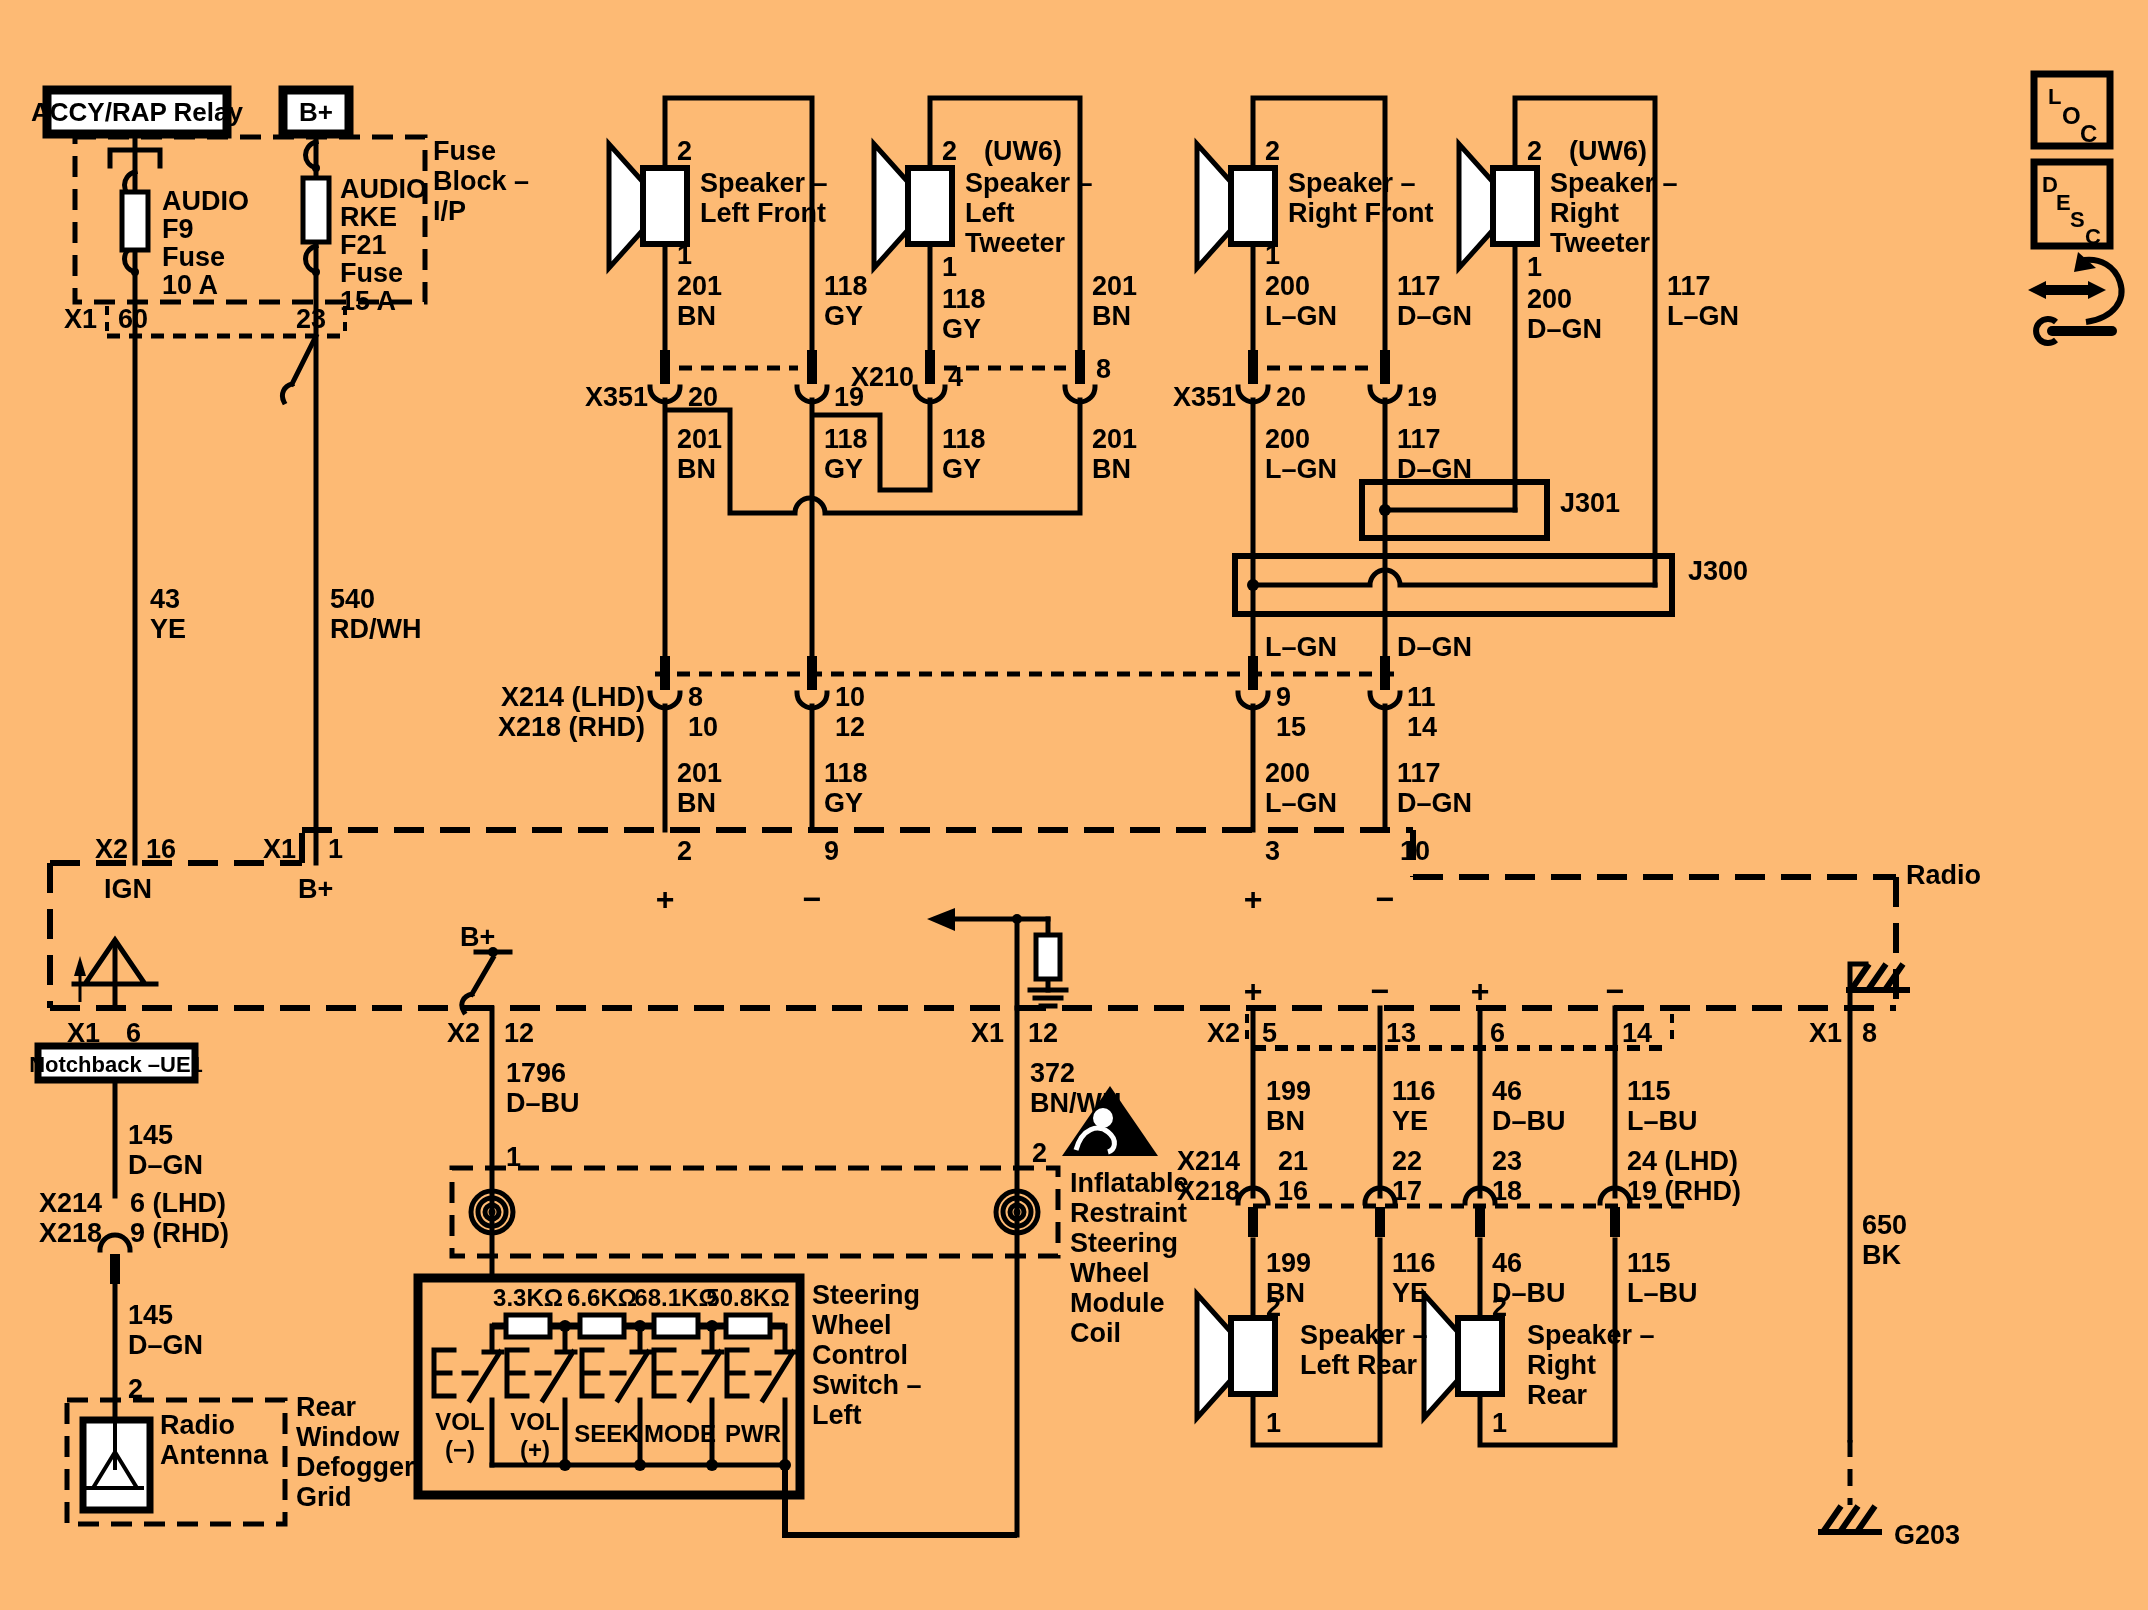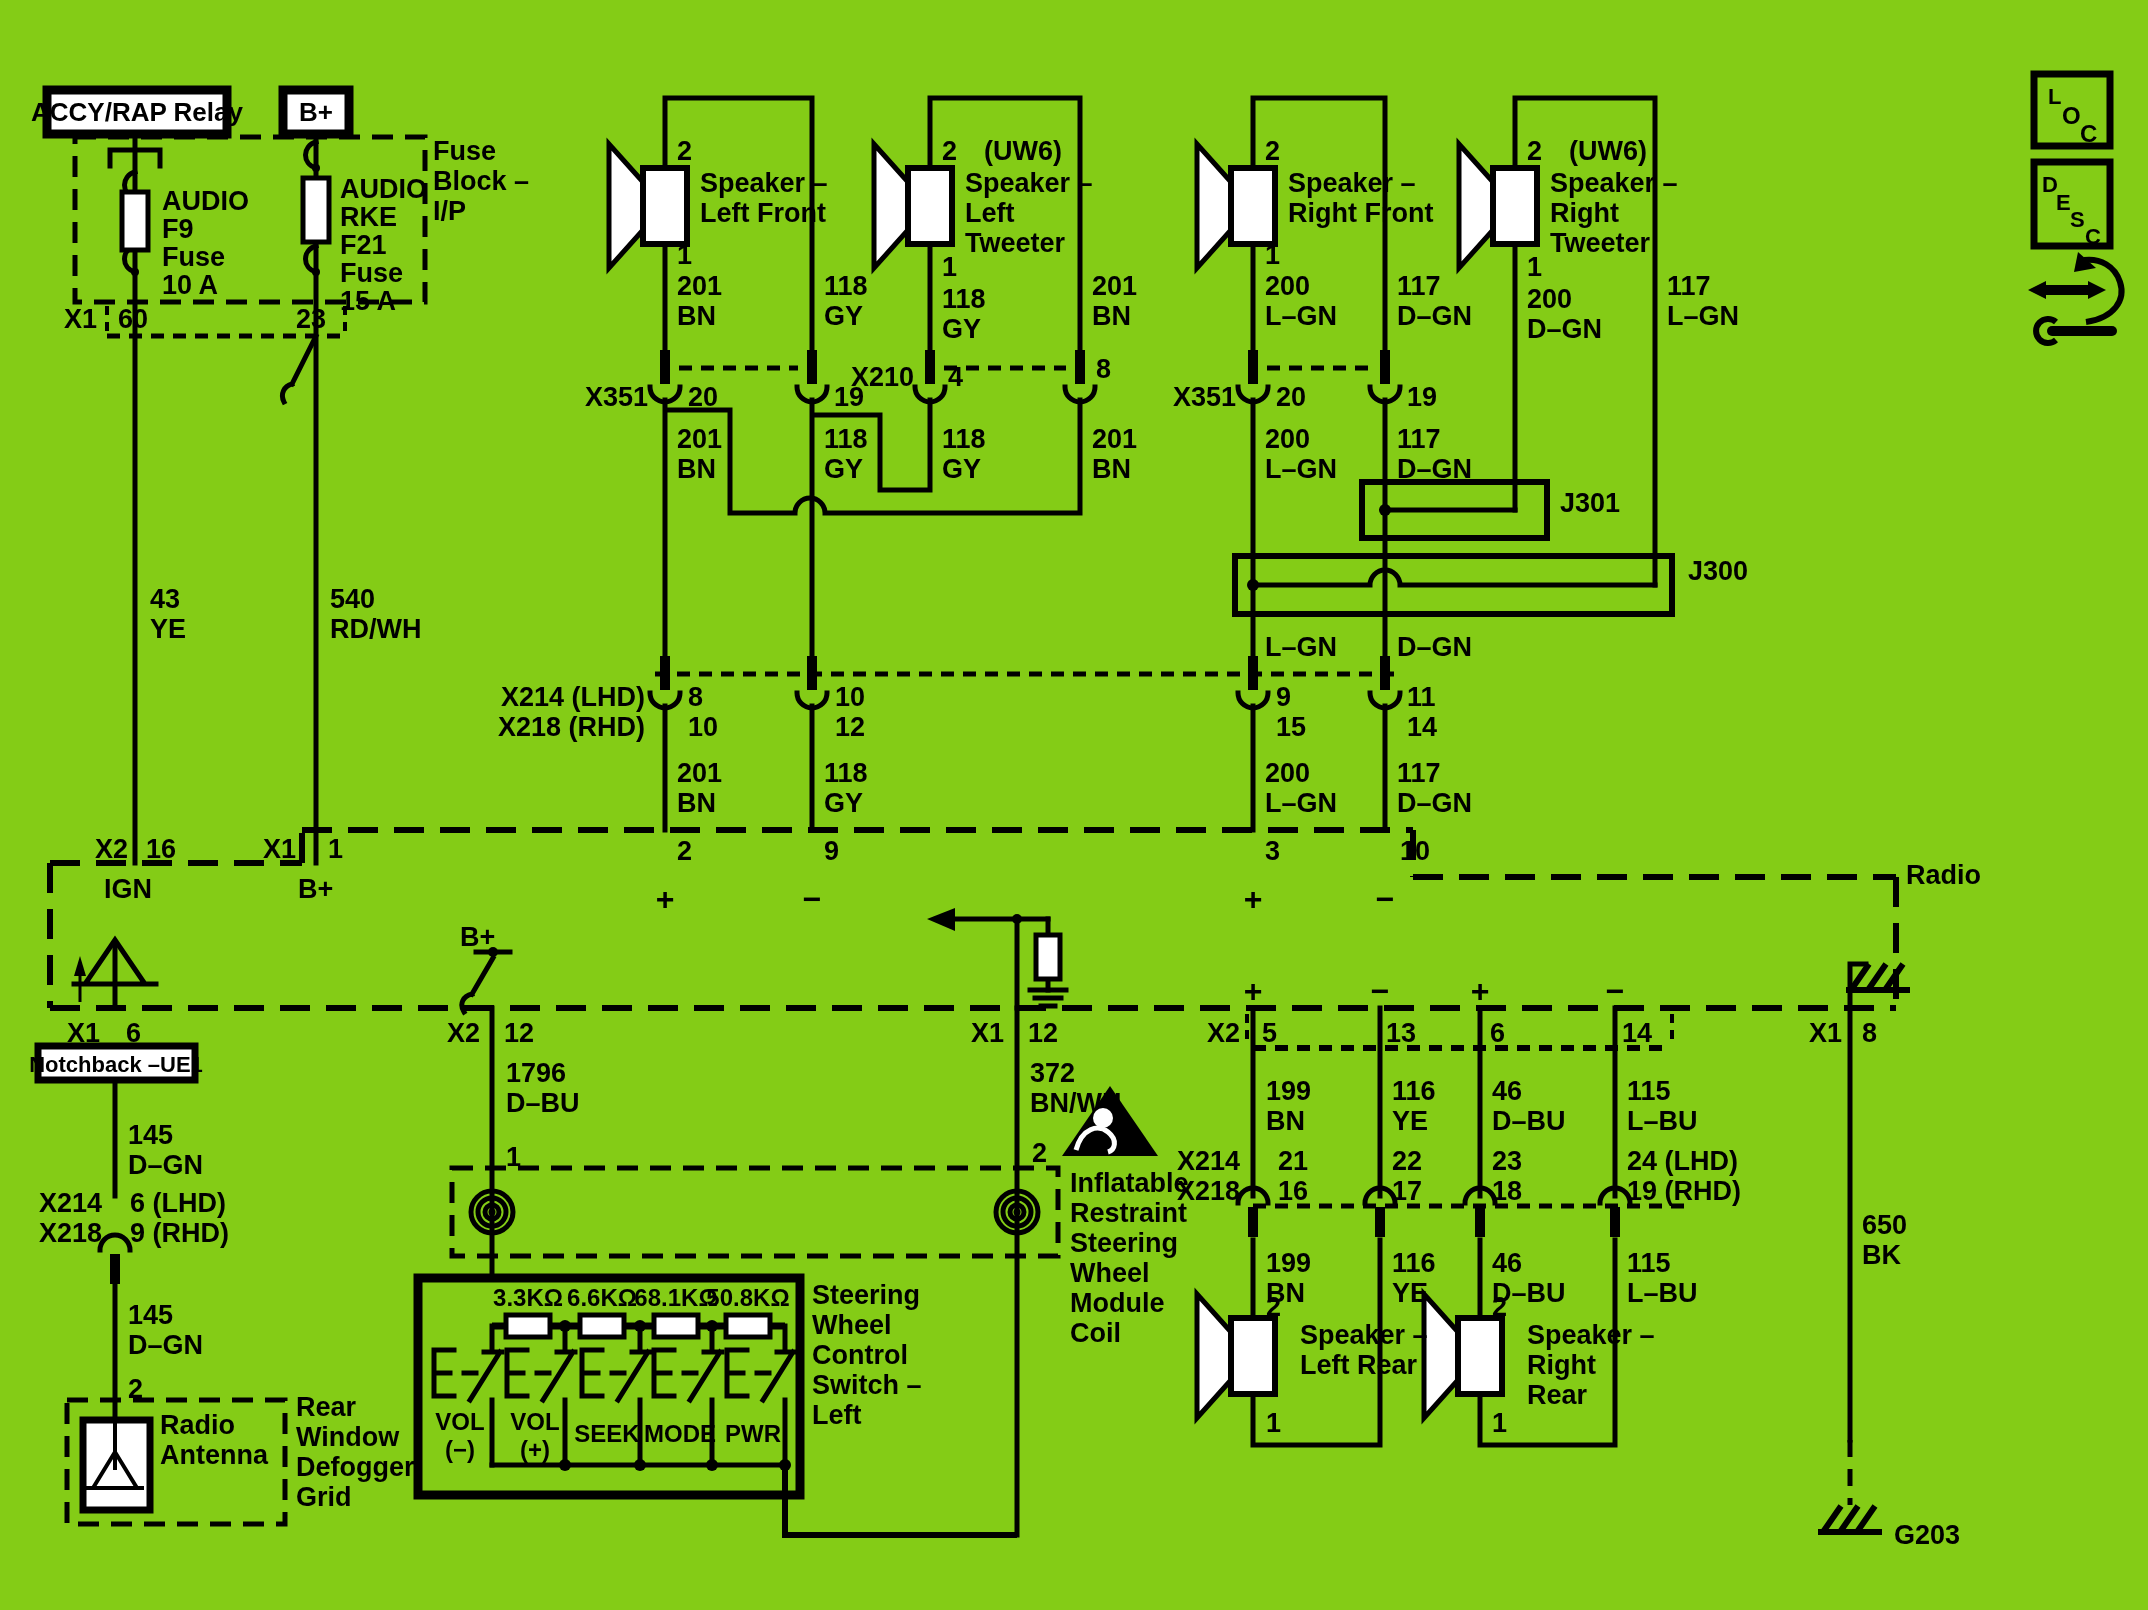--- a/index.html
+++ b/index.html
@@ -1,16 +1,16 @@
 <!DOCTYPE html>
 <html><head>
 <meta charset="utf-8">
 <style>
   html,body{margin:0;padding:0;background:#ffffff;}
-  .stage{width:2148px;height:1610px;position:relative;background:#84cc16;}
+  .stage{width:2148px;height:1610px;position:relative;background:#fdba74;}
   svg{display:block;}
   .w{stroke:#000;stroke-width:5;fill:none;stroke-linecap:square;}
   .w4{stroke:#000;stroke-width:4;fill:none;}
   .w6{stroke:#000;stroke-width:6;fill:none;}
   .w7{stroke:#000;stroke-width:7;fill:none;}
   .w9{stroke:#000;stroke-width:9;fill:none;}
   .thin{stroke:#000;stroke-width:3;fill:none;}
   .dash-big{stroke:#000;stroke-width:6;fill:none;stroke-dasharray:30 16;}
   .dash-med{stroke:#000;stroke-width:5;fill:none;stroke-dasharray:21 12;}
   .dash-sm{stroke:#000;stroke-width:5;fill:none;stroke-dasharray:13 9;}

